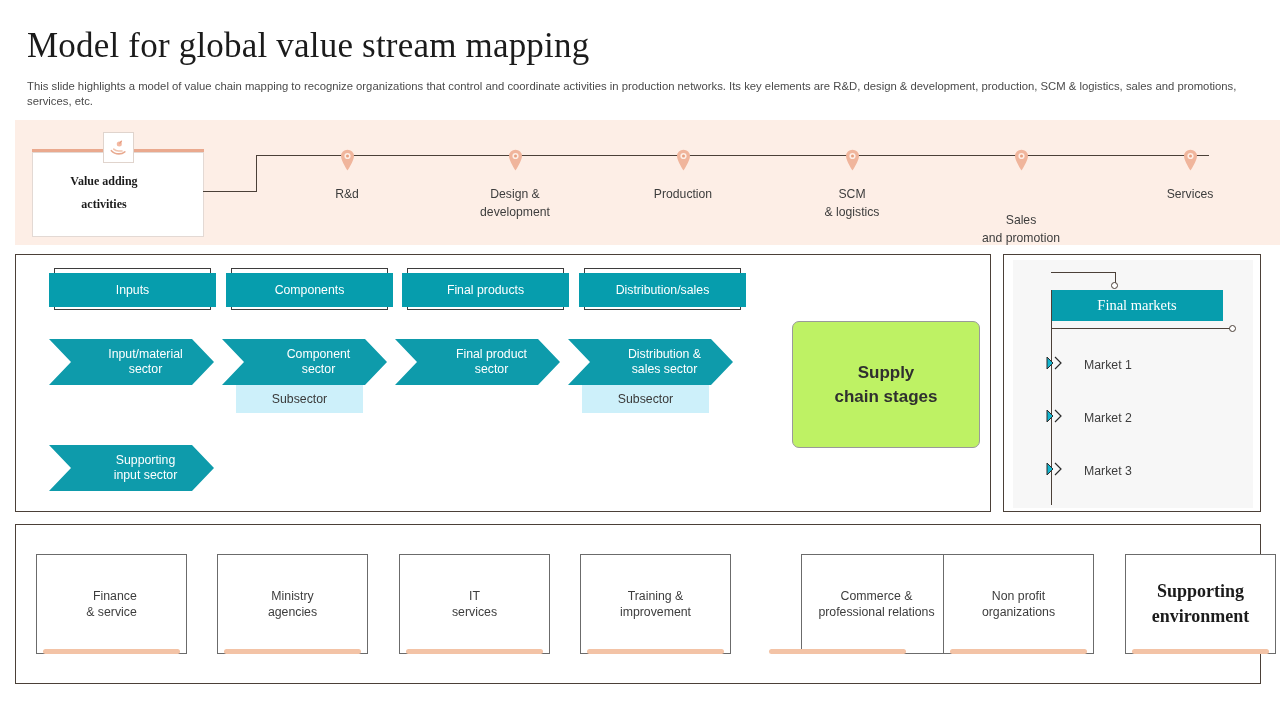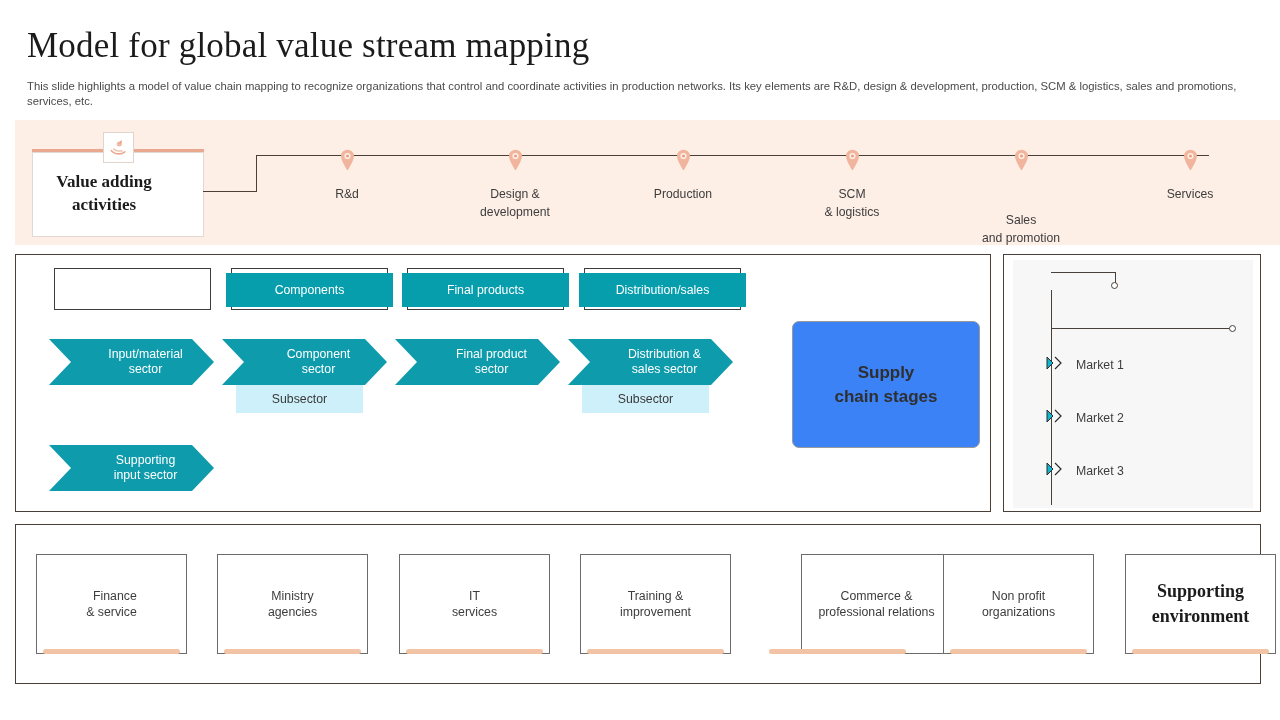--- a/index.html
+++ b/index.html
@@ -31,21 +31,21 @@
     position:absolute;left:17px;top:32px;width:172px;height:85px;
     background:#ffffff;border:1px solid #e3d9d4;box-sizing:border-box;
   }
   .vaa-topbar{
     position:absolute;left:17px;top:29px;width:172px;height:5px;
     background:#eaa98e;
   }
   .vaa-text{
     position:absolute;left:17px;top:50px;width:144px;
     text-align:center;font-family:"Liberation Serif", serif;
-    font-weight:bold;font-size:17px;line-height:23px;color:#1b1b1b;
+    font-weight:bold;font-size:12px;line-height:23px;color:#1b1b1b;
   }
   .vaa-badge{
     position:absolute;left:88px;top:12px;width:31px;height:31px;
     background:#ffffff;border:1px solid #e0d4cd;box-sizing:border-box;
     display:flex;align-items:center;justify-content:center;
   }
 
   
   .elbow{position:absolute;left:188px;top:35px;width:55px;height:38px;}
   .elbow .h1{position:absolute;left:0;top:36px;width:54px;height:1px;background:#4b4038;}
@@ -90,21 +90,21 @@
   .chev span{padding-left:14px;}
   .subsector{
     position:absolute;height:28px;background:#cdf0fa;
     display:flex;align-items:center;justify-content:center;
     color:#3a3a3a;font-size:12.3px;
   }
 
   
   .scs{
     position:absolute;left:776px;top:66px;width:188px;height:127px;
-    background:#3b82f6;border:1px solid #9a9a9a;border-radius:7px;
+    background:#bef264;border:1px solid #9a9a9a;border-radius:7px;
     box-sizing:border-box;display:flex;align-items:center;justify-content:center;
     text-align:center;font-size:17px;font-weight:bold;line-height:24px;color:#2f2f2f;
   }
 
   
   .panel-right{
     position:absolute;left:1003px;top:254px;width:258px;height:258px;
     background:#ffffff;border:1px solid #4b4038;box-sizing:border-box;
   }
   .pr-inner{
@@ -121,21 +121,21 @@
   .fm-knob-top{
     position:absolute;left:98px;top:22px;width:7px;height:7px;border-radius:50%;
     background:#ffffff;border:1px solid #4b4038;box-sizing:border-box;
   }
   .fm-line-mid{position:absolute;left:38px;top:68px;width:180px;height:1px;background:#4b4038;}
   .fm-knob-right{
     position:absolute;left:216px;top:65px;width:7px;height:7px;border-radius:50%;
     background:#ffffff;border:1px solid #4b4038;box-sizing:border-box;
   }
   .fm-rail{position:absolute;left:38px;top:30px;width:1px;height:215px;background:#4b4038;}
-  .mkt{position:absolute;left:33px;height:18px;display:flex;align-items:center;gap:2px;}
+  .mkt{position:absolute;left:33px;height:18px;display:flex;align-items:center;gap:10px;}
   .mkt .lbl{font-size:12.3px;color:#3d3d3d;padding-left:9px;}
 
   
   .panel-bottom{
     position:absolute;left:15px;top:524px;width:1246px;height:160px;
     background:#ffffff;border:1px solid #4b4038;box-sizing:border-box;
   }
   .bcard{
     position:absolute;top:29px;width:151px;height:100px;
     background:#ffffff;border:1px solid #6b6b6b;box-sizing:border-box;
@@ -252,20 +252,21 @@
         <div class="stage-label" style="left: 1175px;">
           <div>Services</div>
         </div>
       </div>
   </div>
 
   <div class="panel-left">
     <div id="banner-row">
         <div class="tbox-wrap" style="left: 33px; width: 167px;">
           <div class="tbox-outline"></div>
+          <div class="tbox">Inputs</div>
         </div>
         <div class="tbox-wrap" style="left: 210px; width: 167px;">
           <div class="tbox-outline"></div>
           <div class="tbox">Components</div>
         </div>
         <div class="tbox-wrap" style="left: 386px; width: 167px;">
           <div class="tbox-outline"></div>
           <div class="tbox">Final products</div>
         </div>
         <div class="tbox-wrap" style="left: 563px; width: 167px;">
@@ -301,20 +302,21 @@
         <div>chain stages</div>
       </div>
     </div>
   </div>
 
   <div class="panel-right">
     <div class="pr-inner">
       <div class="fm-line-top-h"></div>
       <div class="fm-line-top-v"></div>
       <div class="fm-knob-top"></div>
+      <div class="fm-bar">Final markets</div>
       <div class="fm-line-mid"></div>
       <div class="fm-knob-right"></div>
       <div class="fm-rail"></div>
       <div id="market-list">
           <div class="mkt" style="top: 96px;">
             <span><svg width="19" height="14" viewBox="0 0 19 14">
                 <path d="M1 1 L7 7 L1 13 Z" fill="#12b5cf" stroke="#2b2b2b" stroke-width="1"></path>
                 <path d="M9 1 L15 7 L9 13" fill="none" stroke="#2b2b2b" stroke-width="1.2"></path>
               </svg></span>
             <span class="lbl">Market 1</span>

